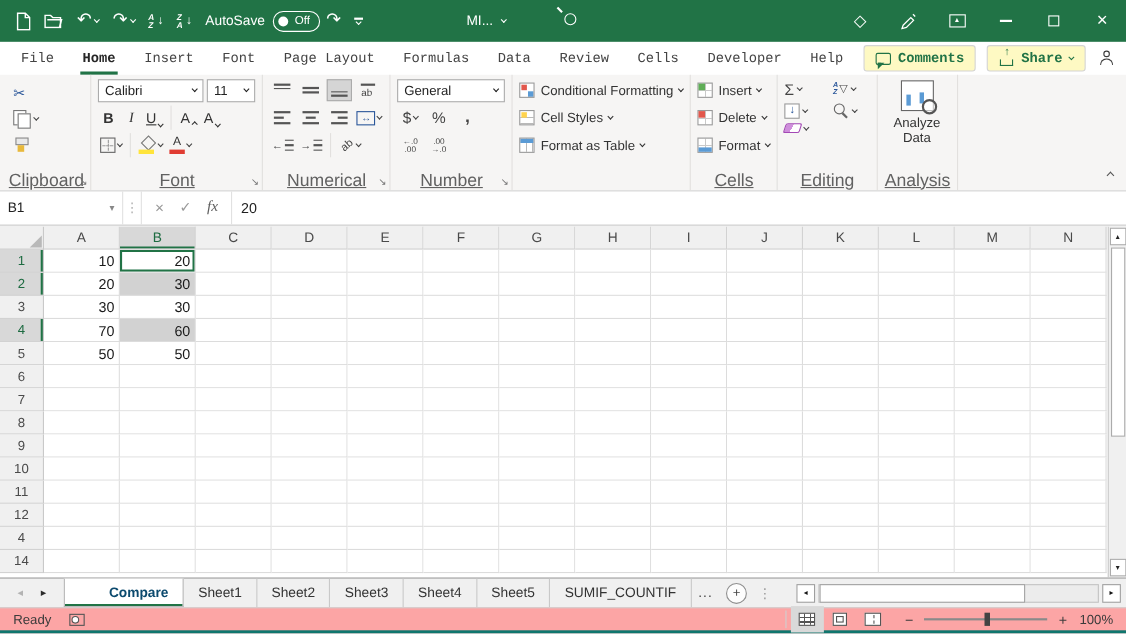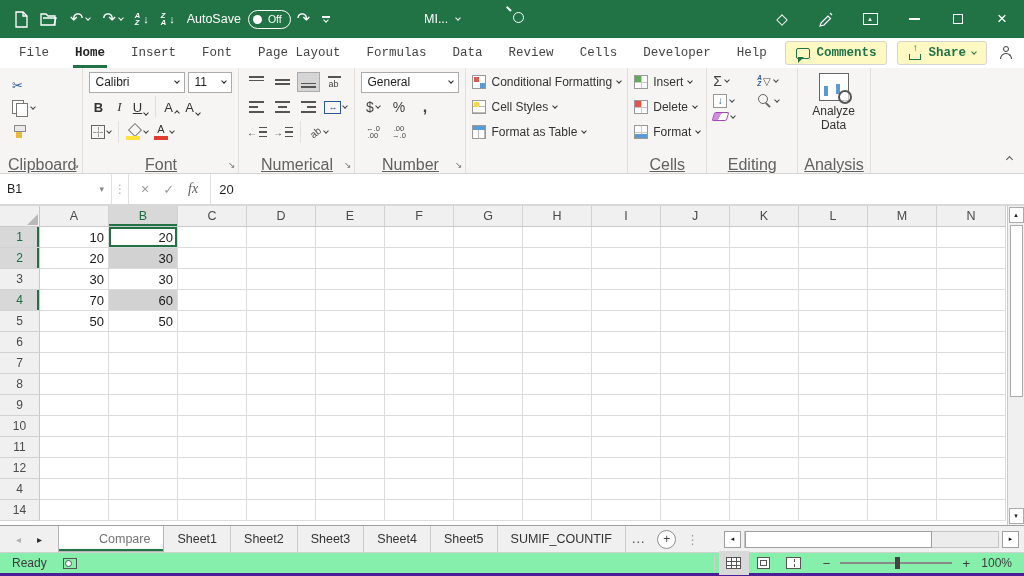--- a/index.html
+++ b/index.html
@@ -187,31 +187,31 @@
 .vs-btn { width:15px; height:16px; margin-top:1px; background:#fff; border:1px solid #ababab; display:flex; align-items:center; justify-content:center; font-size:7px; color:#222; }
 .vs-thumb { width:13px; height:172px; background:#fff; border:1px solid #ababab; margin-top:2px; }
 .vs-fill { flex:1; }
 
 
 .tabbar { height:27px; background:#f0f0f0; border-top:1px solid #9f9f9f; display:flex; align-items:stretch; flex:0 0 auto; font-size:12.5px; }
 .tb-nav { width:58px; display:flex; align-items:center; justify-content:center; gap:16px; font-size:10px; color:#2b2b2b; }
 .navarr.dis { color:#b3b3b3; }
 .sheettabs { display:flex; align-items:stretch; }
 .sheettab { padding:0 13px; display:flex; align-items:center; color:#333; border-right:1px solid #c9c9c9; white-space:nowrap; }
-.sheettab.active { background:#fff; color:#737373; font-weight:400; border:1px solid #b5b5b5; border-top:none; box-shadow:inset 0 -2px 0 #217346;padding-left:40px; }
+.sheettab.active { background:#fff; color:#0c4a6e; font-weight:700; border:1px solid #b5b5b5; border-top:none; box-shadow:inset 0 -2px 0 #217346;padding-left:40px; }
 .tab-overflow { display:flex; align-items:center; padding:0 6px; color:#444; letter-spacing:1px; }
 .addsheet { width:19px; height:19px; border:1px solid #8f8f8f; border-radius:50%; align-self:center; display:flex; align-items:center; justify-content:center; font-size:12px; color:#444; margin:0 6px; background:#fdfdfd; }
 .tb-dots { display:flex; align-items:center; color:#9a9a9a; padding:0 4px; }
 .hscroll { margin-left:auto; width:300px; display:flex; align-items:center; gap:3px; padding-right:5px; }
 .hs-btn { width:17px; height:17px; background:#fff; border:1px solid #9f9f9f; display:flex; align-items:center; justify-content:center; font-size:7px; color:#111; flex:0 0 auto; }
 .hs-track { flex:1; height:17px; border:1px solid #c4c4c4; background:#ececec; position:relative; }
 .hs-thumb { position:absolute; left:0; top:-1px; bottom:-1px; width:74%; background:#fff; border:1px solid #9f9f9f; }
 
 
-.statusbar { height:24px; background:#86efac; border-top:1px solid #d0d0d0; border-bottom:3px solid #4c1d95;
+.statusbar { height:24px; background:#fca5a5; border-top:1px solid #d0d0d0; border-bottom:3px solid #0f766e;
              display:flex; align-items:center; font-size:12px; color:#3b3b3b; flex:0 0 auto; }
 .sb-ready { padding:0 16px 0 12px; }
 .ic-macro { width:14px; height:11px; border:1.3px solid #555; position:relative; margin-right:6px; }
 .ic-macro::after { content:""; position:absolute; left:1px; bottom:1px; width:5px; height:5px; border:1.3px solid #555; border-radius:50%; background:#fff; }
 .sb-stats { display:flex; gap:24px; margin-left:34px; white-space:nowrap; }
 .sb-right { margin-left:auto; display:flex; align-items:center; }
 .sb-display { display:flex; align-items:center; gap:6px; padding:0 14px; height:24px; }
 .ic-monitor { width:15px; height:11px; border:1.3px solid #555; position:relative; }
 .ic-monitor::after { content:""; position:absolute; left:4px; bottom:-4px; width:5px; height:2px; background:#555; }
 .sb-divider { width:1px; height:16px; background:#d0d0d0; margin:0 4px; }

